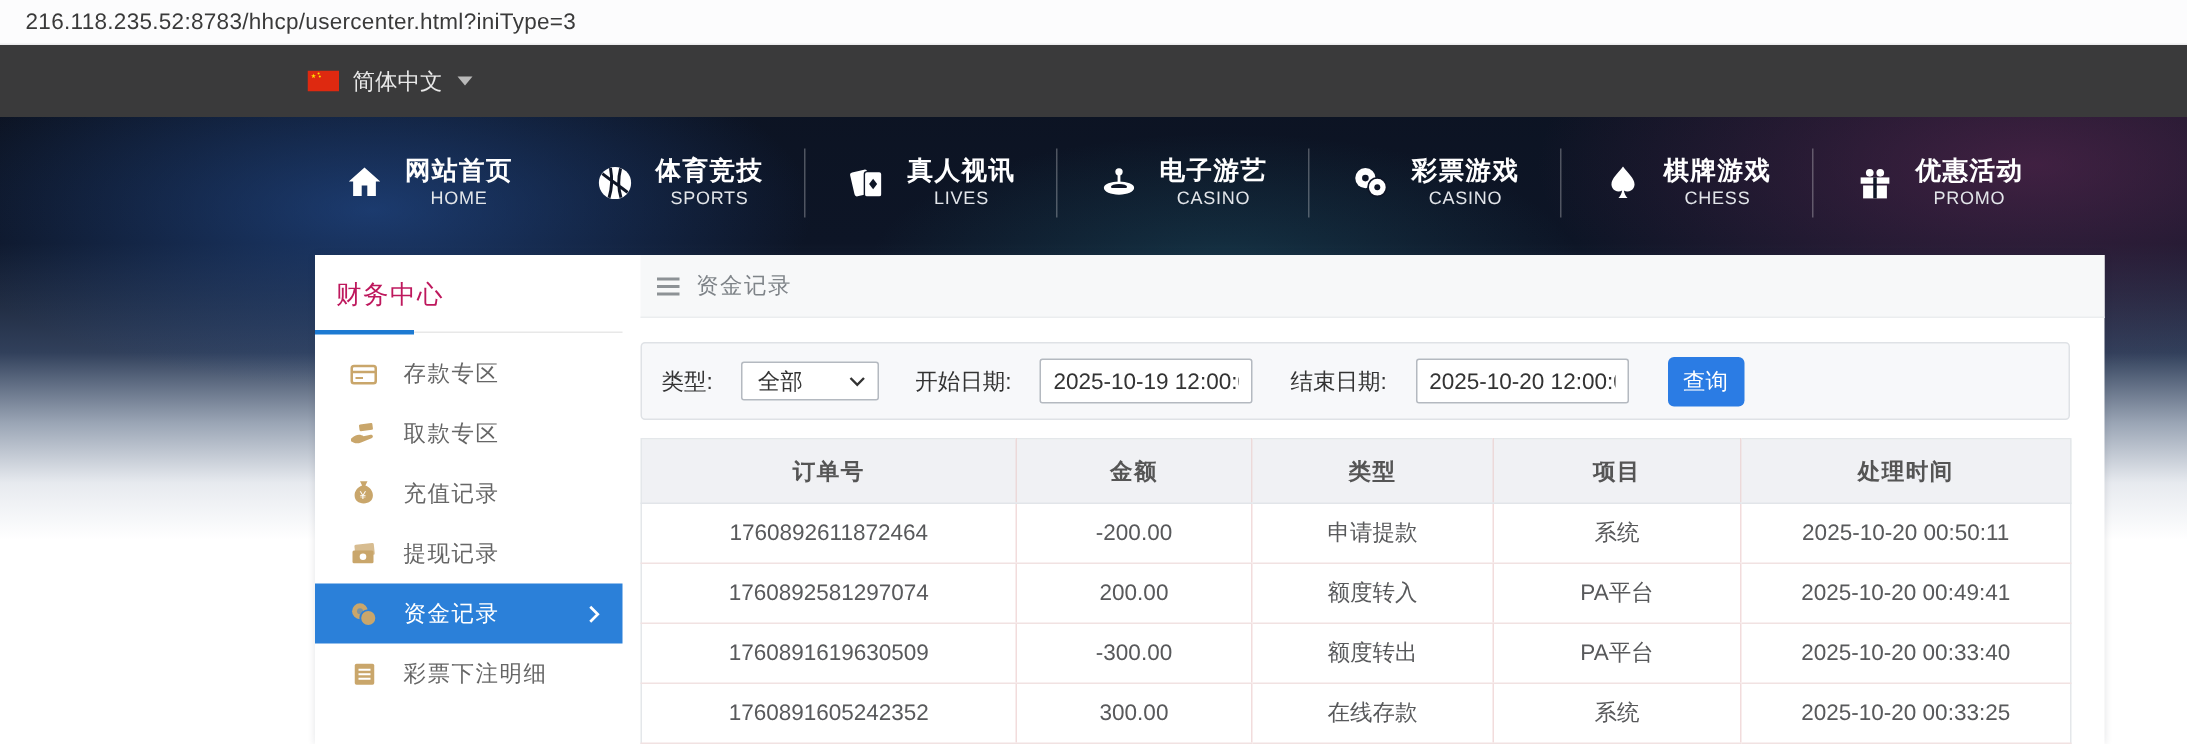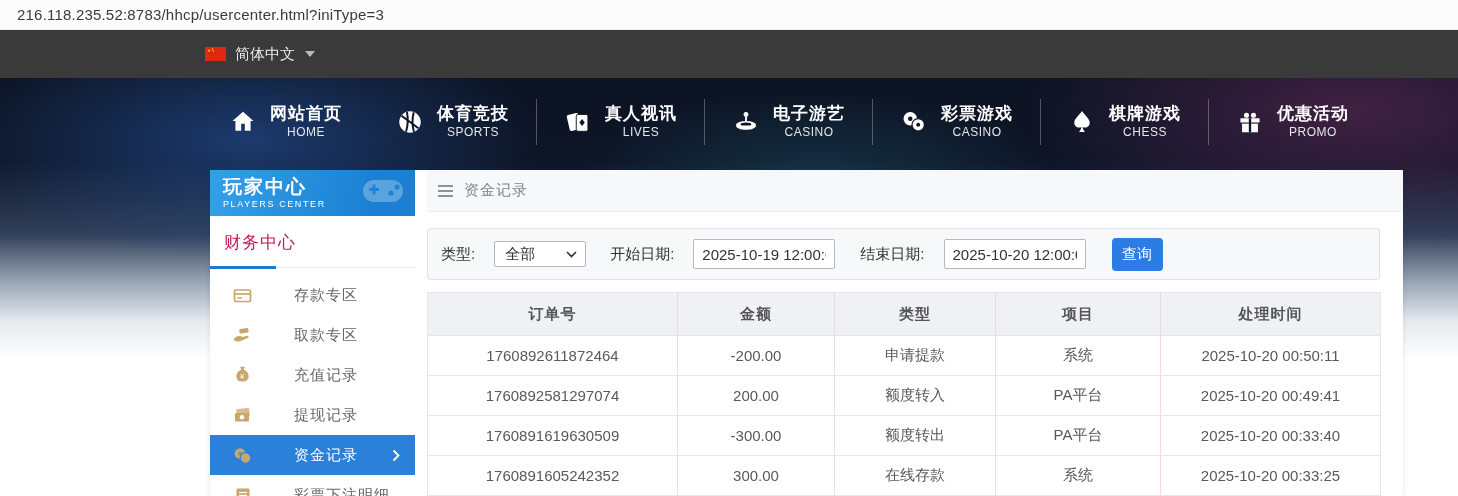--- a/index.html
+++ b/index.html
@@ -73,21 +73,21 @@
   }
   .sb-title { font-size:19px; font-weight:bold; letter-spacing:2px; line-height:24px; }
   .sb-sub { font-size:9px; letter-spacing:1.6px; line-height:11px; }
   .sb-gamepad { position:absolute; right:6px; top:2px; opacity:.3; }
   .sb-section { padding:15px 0 0 14px; color:#be185d; font-size:17px; letter-spacing:1px; }
   .sb-rule { margin-top:11px; border-bottom:1px solid #e8e8e8; position:relative; height:3px; }
   .sb-rule-accent { position:absolute; left:0; top:1px; width:66px; height:3px; background:#1d7ad2; }
   .sb-menu { margin-top:7px; }
   .sb-item {
     height:40px; display:flex; align-items:center; padding-left:23px;
-    color:#666; font-size:15px; letter-spacing:1px; cursor:pointer;gap:25px;
+    color:#666; font-size:15px; letter-spacing:1px; cursor:pointer;
   }
   .sb-item .sb-ic { display:flex; width:19px; justify-content:center; margin-right:17px; }
   .sb-item.active { background:#2b80d9; color:#fff; }
   .sb-item .chev { margin-left:auto; margin-right:15px; display:none; }
   .sb-item.active .chev { display:flex; }
   
   .main { position:absolute; left:217px; top:0; width:976px; height:100%; }
   .breadcrumb {
     height:42px; background:#f7f8f9; border-bottom:1px solid #ebedef;
     display:flex; align-items:center; padding-left:11px; color:#7f8489; font-size:15px; letter-spacing:1px;
@@ -246,33 +246,20 @@
     <span class="nav-texts">
         <span class="nav-zh" style="display:block">优惠活动</span>
         <span class="nav-en" style="display:block">PROMO</span>
       </span>
   </div>
 </nav>
 
 <div class="card">
 
   <aside class="sidebar">
-    <div class="sb-header">
-      <div class="sb-title">玩家中心</div>
-      <div class="sb-sub">PLAYERS CENTER</div>
-      <span class="sb-gamepad">
-        <svg width="56" height="40" viewBox="0 0 56 40" fill="rgba(255,255,255,.9)">
-            <rect x="10" y="8" width="40" height="22" rx="11"></rect>
-            <circle cx="44" cy="15" r="2.6" fill="#2b8bd8"></circle>
-            <circle cx="38" cy="21" r="2.6" fill="#2b8bd8"></circle>
-            <rect x="16" y="16" width="10" height="3" fill="#2b8bd8"></rect>
-            <rect x="19.5" y="12.5" width="3" height="10" fill="#2b8bd8"></rect>
-          </svg>
-      </span>
-    </div>
     <div class="sb-section">财务中心</div>
     <div class="sb-rule">
         <div class="sb-rule-accent"></div>
       </div>
     <div class="sb-menu">
       <div class="sb-item">
         <span class="sb-ic">
           <svg width="19" height="17" viewBox="0 0 19 17">
               <rect x="1.5" y="3" width="16" height="11.5" rx="1.5" fill="none" stroke="#c9a66b" stroke-width="1.7"></rect>
               <line x1="1.5" y1="7" x2="17.5" y2="7" stroke="#c9a66b" stroke-width="1.7"></line>

